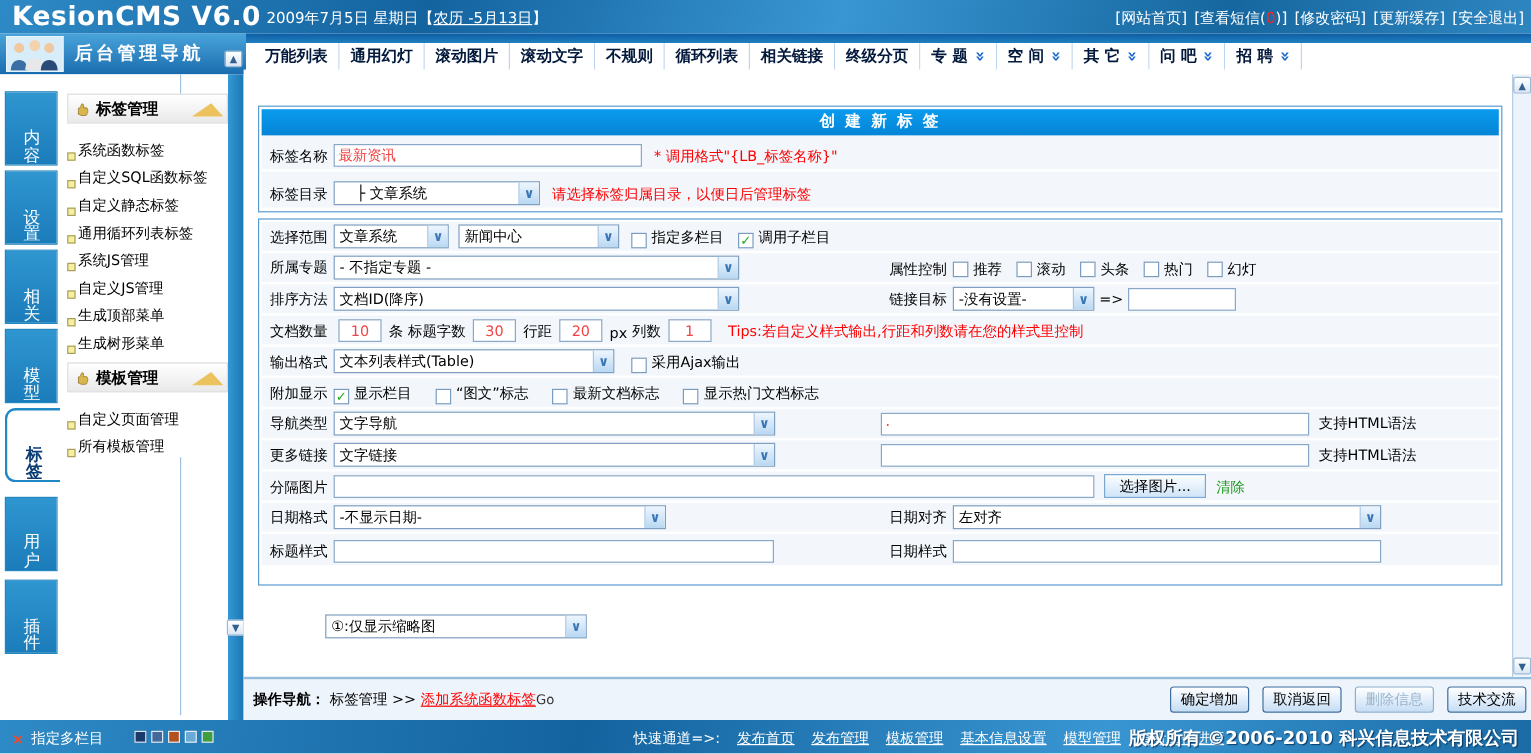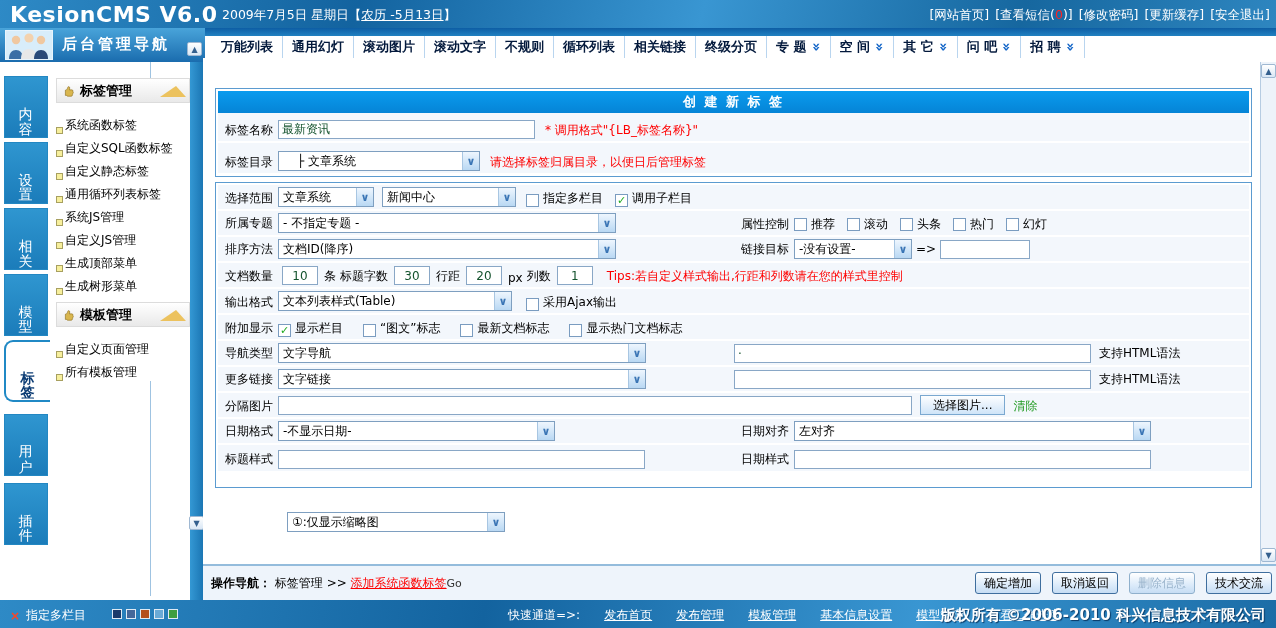--- a/index.html
+++ b/index.html
@@ -57,36 +57,36 @@
   .fbox { position:absolute; left:12px; right:8px; border:1px solid #5b9bd0; background:#fff; padding:2px; }
   .box1 { top:30px; height:89px; }
   .box2 { top:124px; height:306px; }
   .formhead { height:22px; background:linear-gradient(180deg,#0a9bee,#0584d6); color:#fff; font-weight:bold;
     font-size:13px; text-align:center; line-height:22px; letter-spacing:2px; }
   .frow { display:flex; align-items:flex-end; background:#f3f7fc; border-bottom:2px solid #fff; padding:2px 0; min-height:26px; }
   .box1 .frow { min-height:30px; }
   .flabel { width:60px; padding-left:7px; flex:none; }
   .colL { display:flex; align-items:center; width:516px; flex:none; }
   .colR { display:flex; align-items:center; flex:1; }
-  .inp { height:19px; border:1px solid #89a7c6; background:#fff; font:12px "DejaVu Sans","Liberation Sans",sans-serif; padding:0 3px; color:#14532d; }
+  .inp { height:19px; border:1px solid #89a7c6; background:#fff; font:12px "DejaVu Sans","Liberation Sans",sans-serif; padding:0 3px; color:#ef4444; }
   .num { width:36px; text-align:center; margin:0 4px; }
   .sel { height:20px; border:1px solid #7e9fc0; background:#fff; display:flex; align-items:center;
     padding-left:4px; position:relative; cursor:pointer; white-space:nowrap; overflow:hidden; }
   .arr { margin-left:auto; width:17px; height:18px; flex:none; background:linear-gradient(180deg,#eef6fe,#b9d8f3);
     border-left:1px solid #a8c6e2; color:#3a75b5; font-weight:bold; font-size:11px;
     display:flex; align-items:center; justify-content:center; }
   .cb { width:13px; height:13px; border:1px solid #7a9cc0; background:#fff; display:inline-flex;
     align-items:center; justify-content:center; flex:none; cursor:pointer; color:#1faa1f; font-weight:bold; font-size:11px; line-height:11px; }
   .cblab { margin:0 12px 0 4px; white-space:nowrap; }
   .note { color:#fe0000; margin-left:10px; white-space:nowrap; }
   .plain { margin:0 2px; white-space:nowrap; }
   .greenlink { color:#1f9a1f; margin-left:8px; cursor:pointer; }
   .imgbtn { height:20px; padding:0 12px; background:linear-gradient(180deg,#fdfeff,#cfe4f8); border:1px solid #7aa8d0;
     font-size:12px; margin-left:8px; cursor:pointer; display:flex; align-items:center; }
-  .thumbsel { position:absolute; left:84px; top:454px; width:218px; }
+  .thumbsel { position:absolute; left:68px; top:454px; width:218px; }
 
   
   .opsbar { position:absolute; left:203px; top:564px; width:1073px; height:36px; background:#eef4fb;
     border-top:2px solid #94bcdc; display:flex; align-items:center; }
   .ops-left { margin-left:8px; white-space:nowrap; }
   .ops-left b { font-weight:bold; }
   .redlink { color:#fe0000; text-decoration:underline; cursor:pointer; }
   .golab { font-size:11px; color:#333; }
   .ops-buttons { margin-left:auto; margin-right:4px; display:flex; gap:11px; }
   .btn { height:22px; padding:0 8px; background:linear-gradient(180deg,#ffffff,#dcebfa 60%,#c6ddf4);
@@ -98,21 +98,21 @@
   .sb-top { position:absolute; top:2px; left:0; right:0; margin:auto; }
   .sb-bot { position:absolute; bottom:2px; left:0; right:0; margin:auto; }
 
   
   .bottombar { position:absolute; left:0; top:600px; width:1276px; height:28px;
     background:linear-gradient(100deg,#2e8ac6,#13639f 38%,#3996d2 72%,#1b6ca6); color:#fff; }
   .bb-close { position:absolute; left:10px; top:7px; display:flex; gap:6px; align-items:center; cursor:pointer; }
   .bb-x { color:#ff4422; font-weight:bold; }
   .bb-squares { position:absolute; left:112px; top:9px; display:flex; gap:4px; }
   .bb-sq { width:10px; height:10px; border:1px solid #dfeaf4; cursor:pointer; }
-  .bb-quick { position:absolute; left:508px; top:7px; display:flex; gap:24px; white-space:nowrap;text-align:right; }
+  .bb-quick { position:absolute; left:528px; top:7px; display:flex; gap:14px; white-space:nowrap;text-align:right; }
   .bb-quick .lbl { text-decoration:none; }
   .bb-quick span { cursor:pointer; text-decoration:underline; }
   .bb-copy { position:absolute; right:10px; top:6px; font-weight:bold; font-size:15px; text-shadow:1px 1px 1px #0a3a66; white-space:nowrap;text-align:center; }
 </style>
 </head>
 <body>
 
 <div class="topbar">
   <div class="logo">KesionCMS V6.0</div>
   <div class="tdate"><span>2009年7月5日 星期日</span><span>【</span><span class="u">农历 -5月13日</span><span>】</span></div>
@@ -280,21 +280,21 @@
 
   <div class="fbox box1">
     <div class="formhead">创 建 新 标 签</div>
     <div class="frow">
       <span class="flabel">标签名称</span>
       <input class="inp" style="width: 257px;" value="最新资讯">
       <span class="note">* 调用格式"{LB_标签名称}"</span>
     </div>
     <div class="frow" style="border-bottom:none">
       <span class="flabel">标签目录</span>
-      <div class="sel" style="width:202px">
+      <div class="sel" style="width:172px">
           <span style="padding-left:14px">├ 文章系统</span>
           <span class="arr">∨</span>
         </div>
       <span class="note">请选择标签归属目录，以便日后管理标签</span>
     </div>
   </div>
 
   <div class="fbox box2">
 
     <div class="frow">

